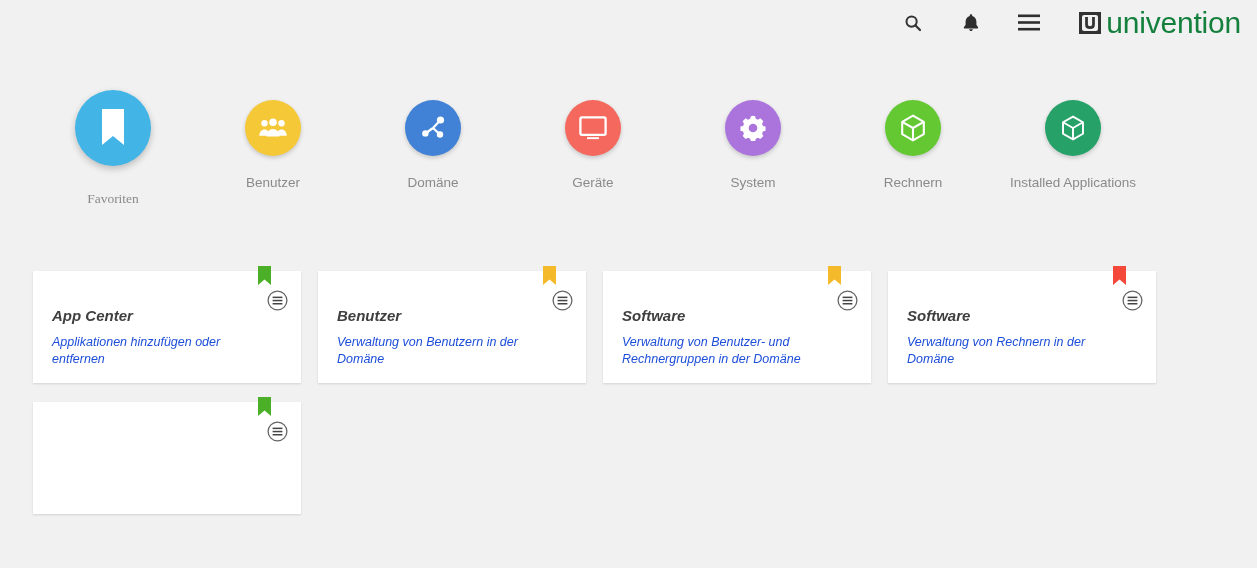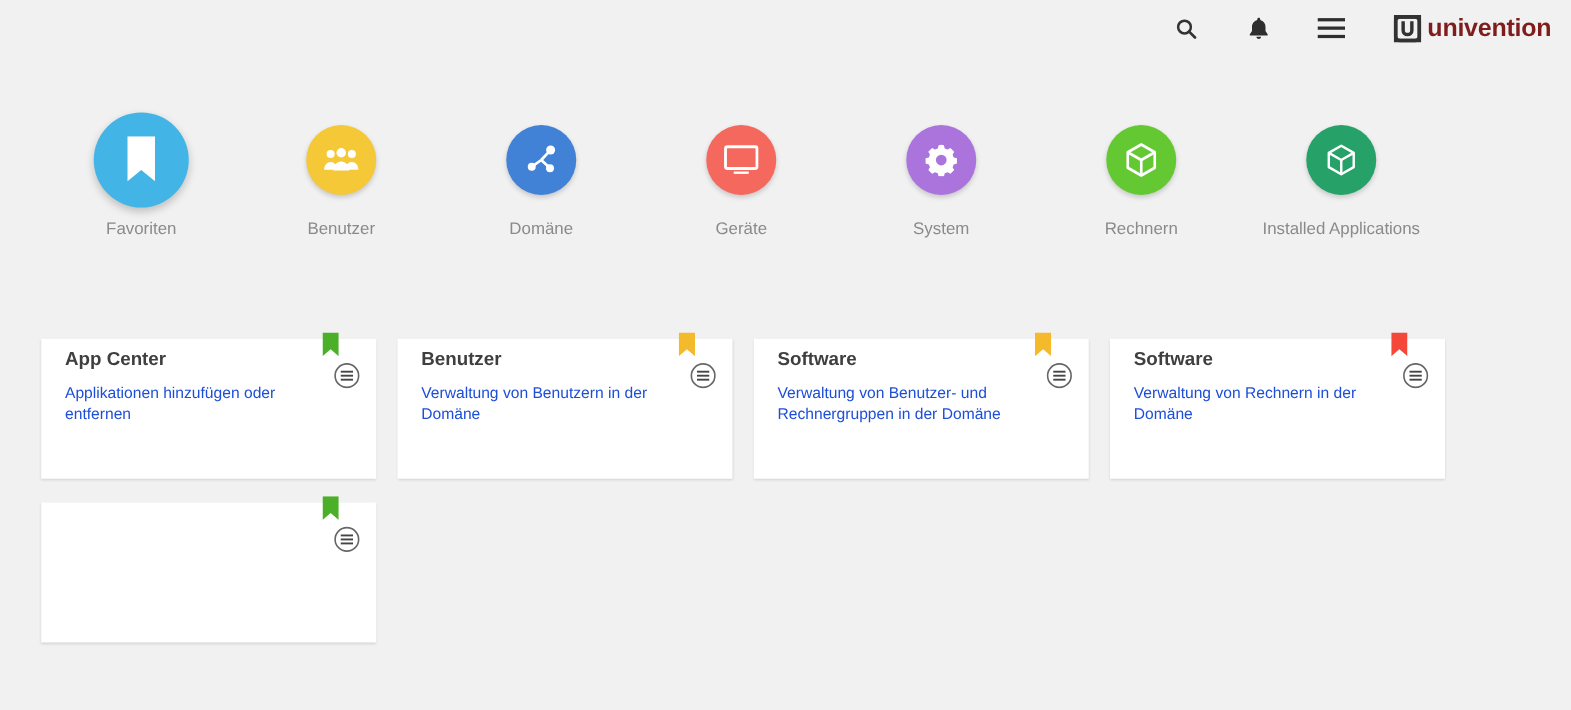--- a/index.html
+++ b/index.html
@@ -31,24 +31,24 @@
   .hdr-btn svg { display: block; }
 
   .logo {
     display: flex;
     align-items: center;
     margin-left: 30px;
     cursor: pointer;
   }
   .logo-mark { width: 22px; height: 22px; display: block; margin-right: 5px; }
   .logo-text {
-    font-size: 20px;
-    color: #7f1d1d;
+    font-size: 30px;
+    color: #15803d;
     letter-spacing: -0.2px;
-    font-weight: 700;
+    font-weight: 400;
     line-height: 1;
   }
 
   
   .categories {
     position: absolute;
     top: 90px; left: 0;
     width: 1257px;
     display: flex;
   }
@@ -77,40 +77,41 @@
   }
   .cat-circle svg { display: block; }
   .cat-label {
     margin-top: 18px;
     font-size: 13.5px;
     color: #8a8a8a;
     text-align: center;
     line-height: 17px;
     max-width: 130px;
   }
-  .cat.selected .cat-label { margin-top: 8px; }
+  .cat.selected .cat-label { margin-top: 24px; font-family: Liberation Serif, serif; }
 
   
   .cards {
     position: absolute;
     top: 271px; left: 33px;
     width: 1190px;
     display: flex;
     flex-wrap: wrap;
   }
   .card {
     position: relative;
     width: 268px;
     height: 112px;
     background: #ffffff;
     margin-right: 17px;
     margin-bottom: 19px;
-    padding: 8px 46px 14px 19px;
+    padding: 36px 46px 14px 19px;
     box-shadow: 0 1px 2px rgba(0,0,0,0.13);
     cursor: pointer;
+    font-style: italic;
   }
   .card-title {
     font-size: 15px;
     font-weight: bold;
     color: #3f3f3f;
     line-height: 18px;
     margin: 0 0 9px 0;
   }
   .card-desc {
     font-size: 12.5px;

